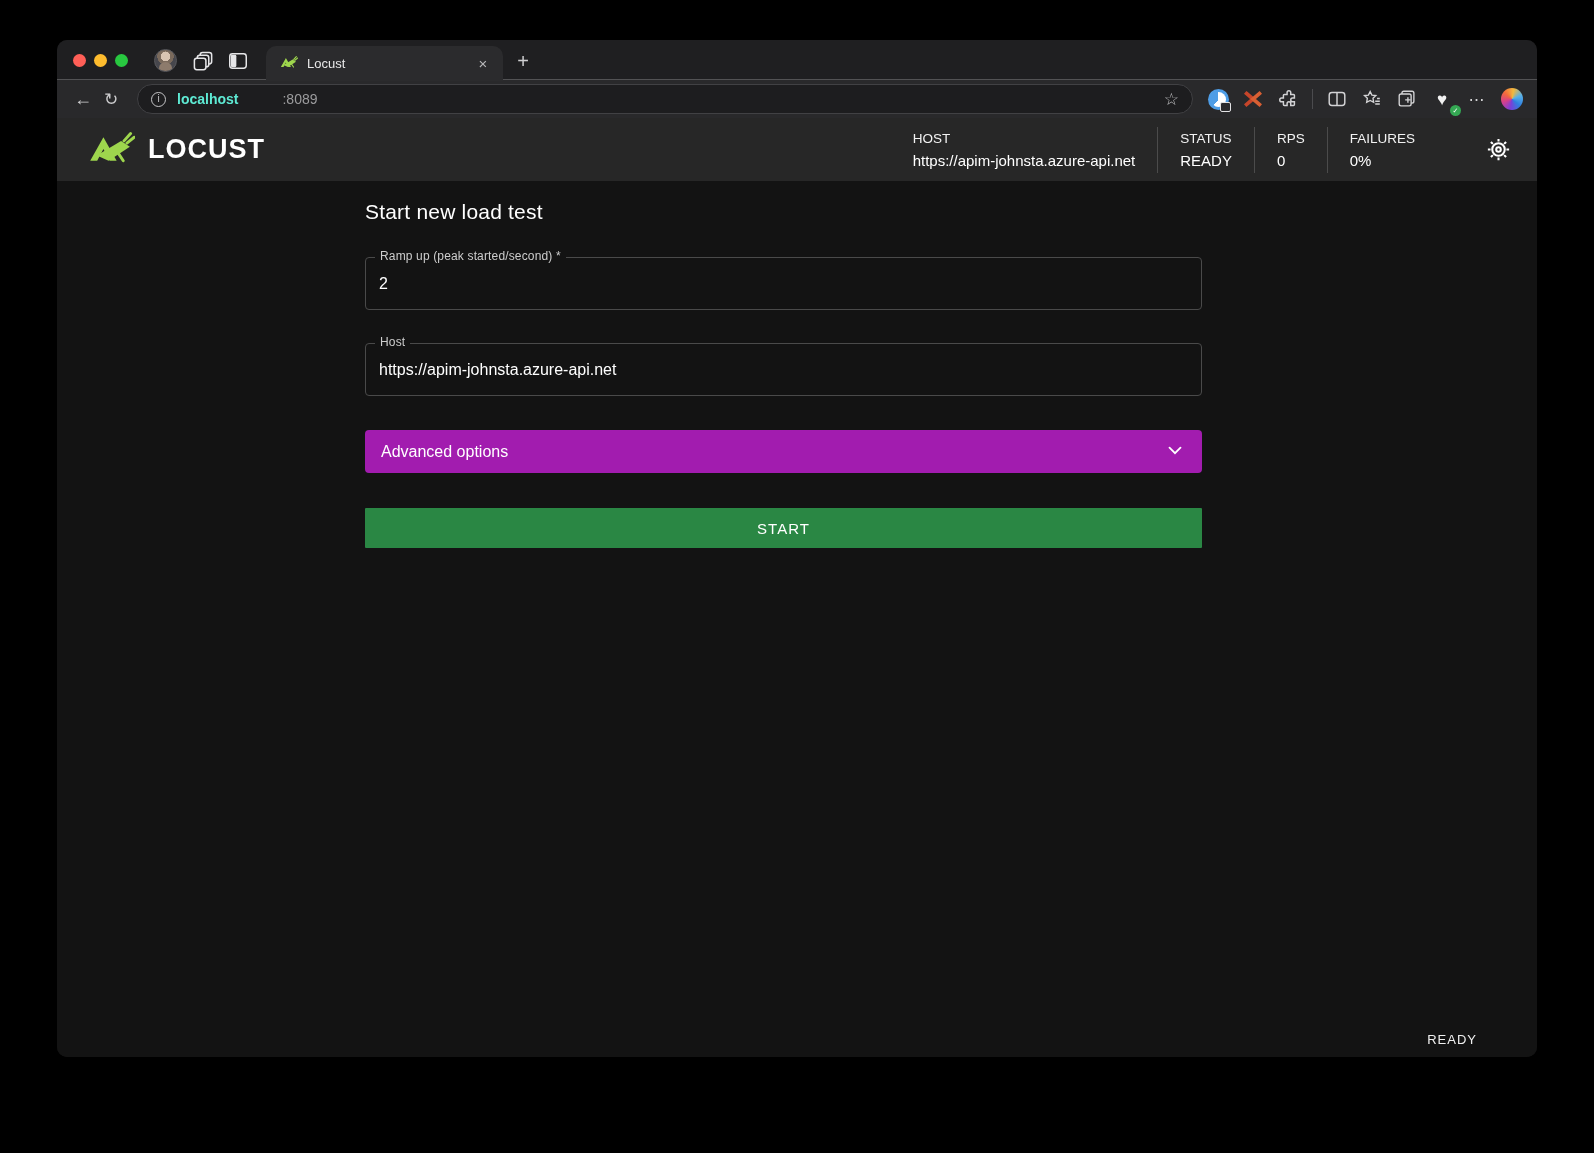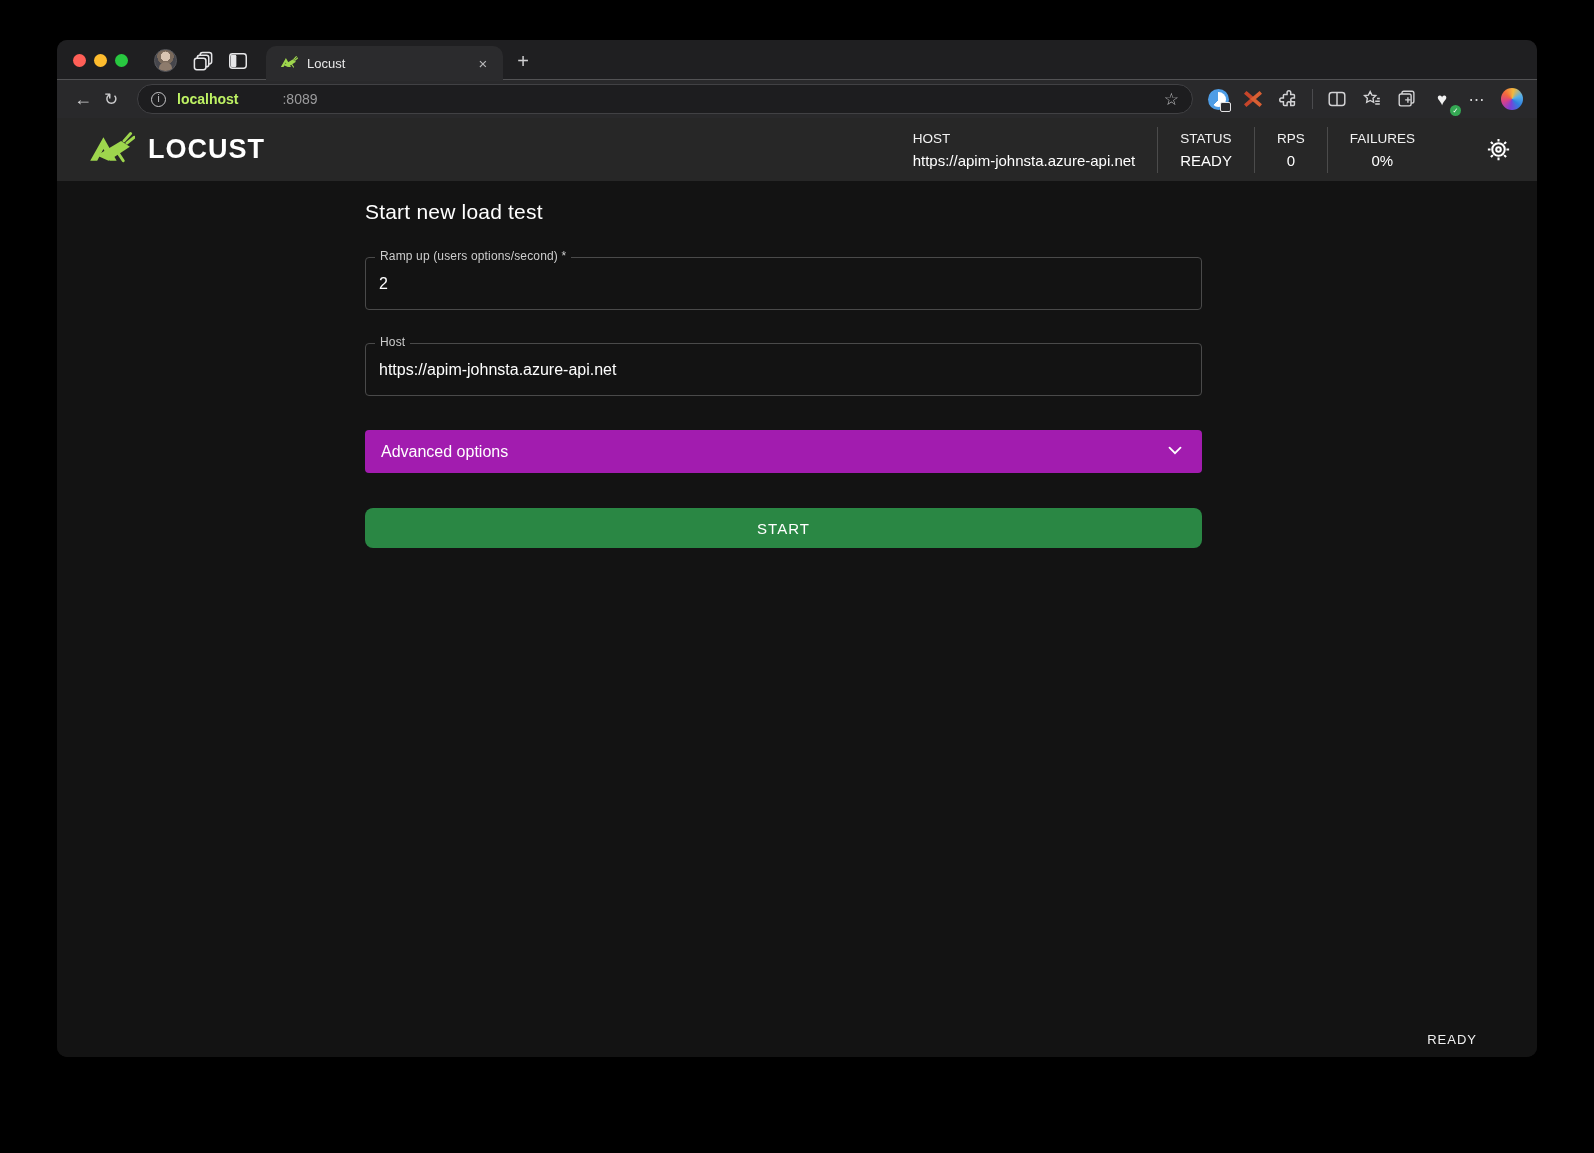--- a/index.html
+++ b/index.html
@@ -40,21 +40,21 @@
   .nav-btn { width:28px; height:28px; display:flex; align-items:center; justify-content:center;
              color:#cbcbcd; font-size:18px; border-radius:4px; }
   .nav-btn.refresh { font-size:17px; }
   .urlpill {
     flex:1; height:30px; margin:0 12px 0 12px; border-radius:15px;
     background:#1d1d1f; border:1px solid #414144; display:flex; align-items:center; padding:0 13px;
   }
   .info-icon { width:15px; height:15px; border:1.3px solid #c5c5c7; border-radius:50%;
     color:#c5c5c7; font-size:10px; line-height:12px; text-align:center; font-style:normal; flex:none; }
   .url-text { margin-left:11px; font-size:14px; flex:1; white-space:nowrap; }
-  .url-host { color:#bef264; font-weight:700; }
+  .url-host { color:#5eead4; font-weight:700; }
   .url-port { color:#9b9b9d;padding-left:44px; }
   .pill-star { color:#bdbdbf; font-size:17px; flex:none; }
   .ext { display:flex; align-items:center; gap:9px; }
   .ext-btn { width:26px; height:26px; display:flex; align-items:center; justify-content:center; position:relative; }
   .ext-sep { width:1px; height:20px; background:#4b4b4e; margin:0 2px; }
   .ext-blue { width:21px; height:21px; border-radius:50%; background:#4e9de6; position:relative; }
   .ext-blue::before { content:""; position:absolute; inset:3px; border-radius:50%;
     background:conic-gradient(#ffffff 0 62%, rgba(255,255,255,0) 62%); }
   .ext-blue::after { content:""; position:absolute; right:-2px; bottom:-2px; width:9px; height:8px;
     background:#2b2b2d; border:1.5px solid #e3e3e5; border-radius:2px; }
@@ -65,21 +65,21 @@
   .essentials .badge { position:absolute; right:-6px; bottom:-4px; width:11px; height:11px; border-radius:50%;
     background:#34a853; color:#fff; font-size:7px; line-height:11px; text-align:center; }
 
   
   .app-header { height:63px; background:#272727; display:flex; align-items:center; padding:0 24px 0 31px; }
   .brand { display:flex; align-items:center; gap:13px; }
   .brand-text { color:#fff; font-size:27px; font-weight:700; letter-spacing:1px; }
   .stats { margin-left:auto; display:flex; align-items:center; }
   .stat { padding:0 22px; height:46px; display:flex; flex-direction:column; justify-content:center; gap:6px; }
   .stat + .stat { border-left:1px solid #4b4b4b; }
-  .stat.center { text-align:center; }
+  .stat.center { text-align:left; }
   .stat-label { color:#f2f2f2; font-size:13.5px; }
   .stat-value { color:#fff; font-size:15px; }
   .gear-btn { margin-left:46px; width:30px; height:30px; display:flex; align-items:center; justify-content:center; }
 
   
   .content { position:relative; height:876px; background:#131313; }
   .container { margin-left:308px; width:837px; padding-top:19px; }
   .page-title { margin:0; color:#fff; font-size:21px; font-weight:400; letter-spacing:.2px; }
   .field { position:relative; margin-top:33px; }
   .field.first { margin-top:22px; }
@@ -90,21 +90,21 @@
   .field input {
     width:100%; height:53px; background:transparent; border:1px solid #4a4a4a; border-radius:4px;
     color:#fff; font-size:16px; padding:0 13px; font-family:inherit; outline:none;
   }
   .accordion {
     margin-top:34px; height:43px; background:#a21caf; border-radius:4px;
     display:flex; align-items:center; justify-content:space-between; padding:0 16px; cursor:pointer;
   }
   .accordion-label { color:#fff; font-size:16px; }
   .start-btn {
-    margin-top:35px; width:100%; height:40px; border:none; border-radius:8px;
+    margin-top:35px; width:100%; height:40px; border:none; border-radius:1px;
     background:#2a8744; color:#fff; font-size:15px; letter-spacing:1px; font-weight:500;
     font-family:inherit; cursor:pointer;
   }
   .about-link { position:absolute; right:60px; bottom:10px; color:#f0f0f0; font-size:13px; letter-spacing:1px; }
 </style>
 </head>
 <body>
 
 <div class="window">
 
@@ -239,21 +239,21 @@
       </svg>
     </span>
   </div>
 
   <div class="content">
     <div class="container">
       <h1 class="page-title">Start new load test</h1>
 
 
       <div class="field">
-        <span class="field-label">Ramp up (users options/second) *</span>
+        <span class="field-label">Ramp up (peak started/second) *</span>
         <input type="text" value="2" style="">
       </div>
 
       <div class="field">
         <span class="field-label">Host</span>
         <input type="text" value="https://apim-johnsta.azure-api.net" style="">
       </div>
 
       <div class="accordion">
         <span class="accordion-label">Advanced options</span>

